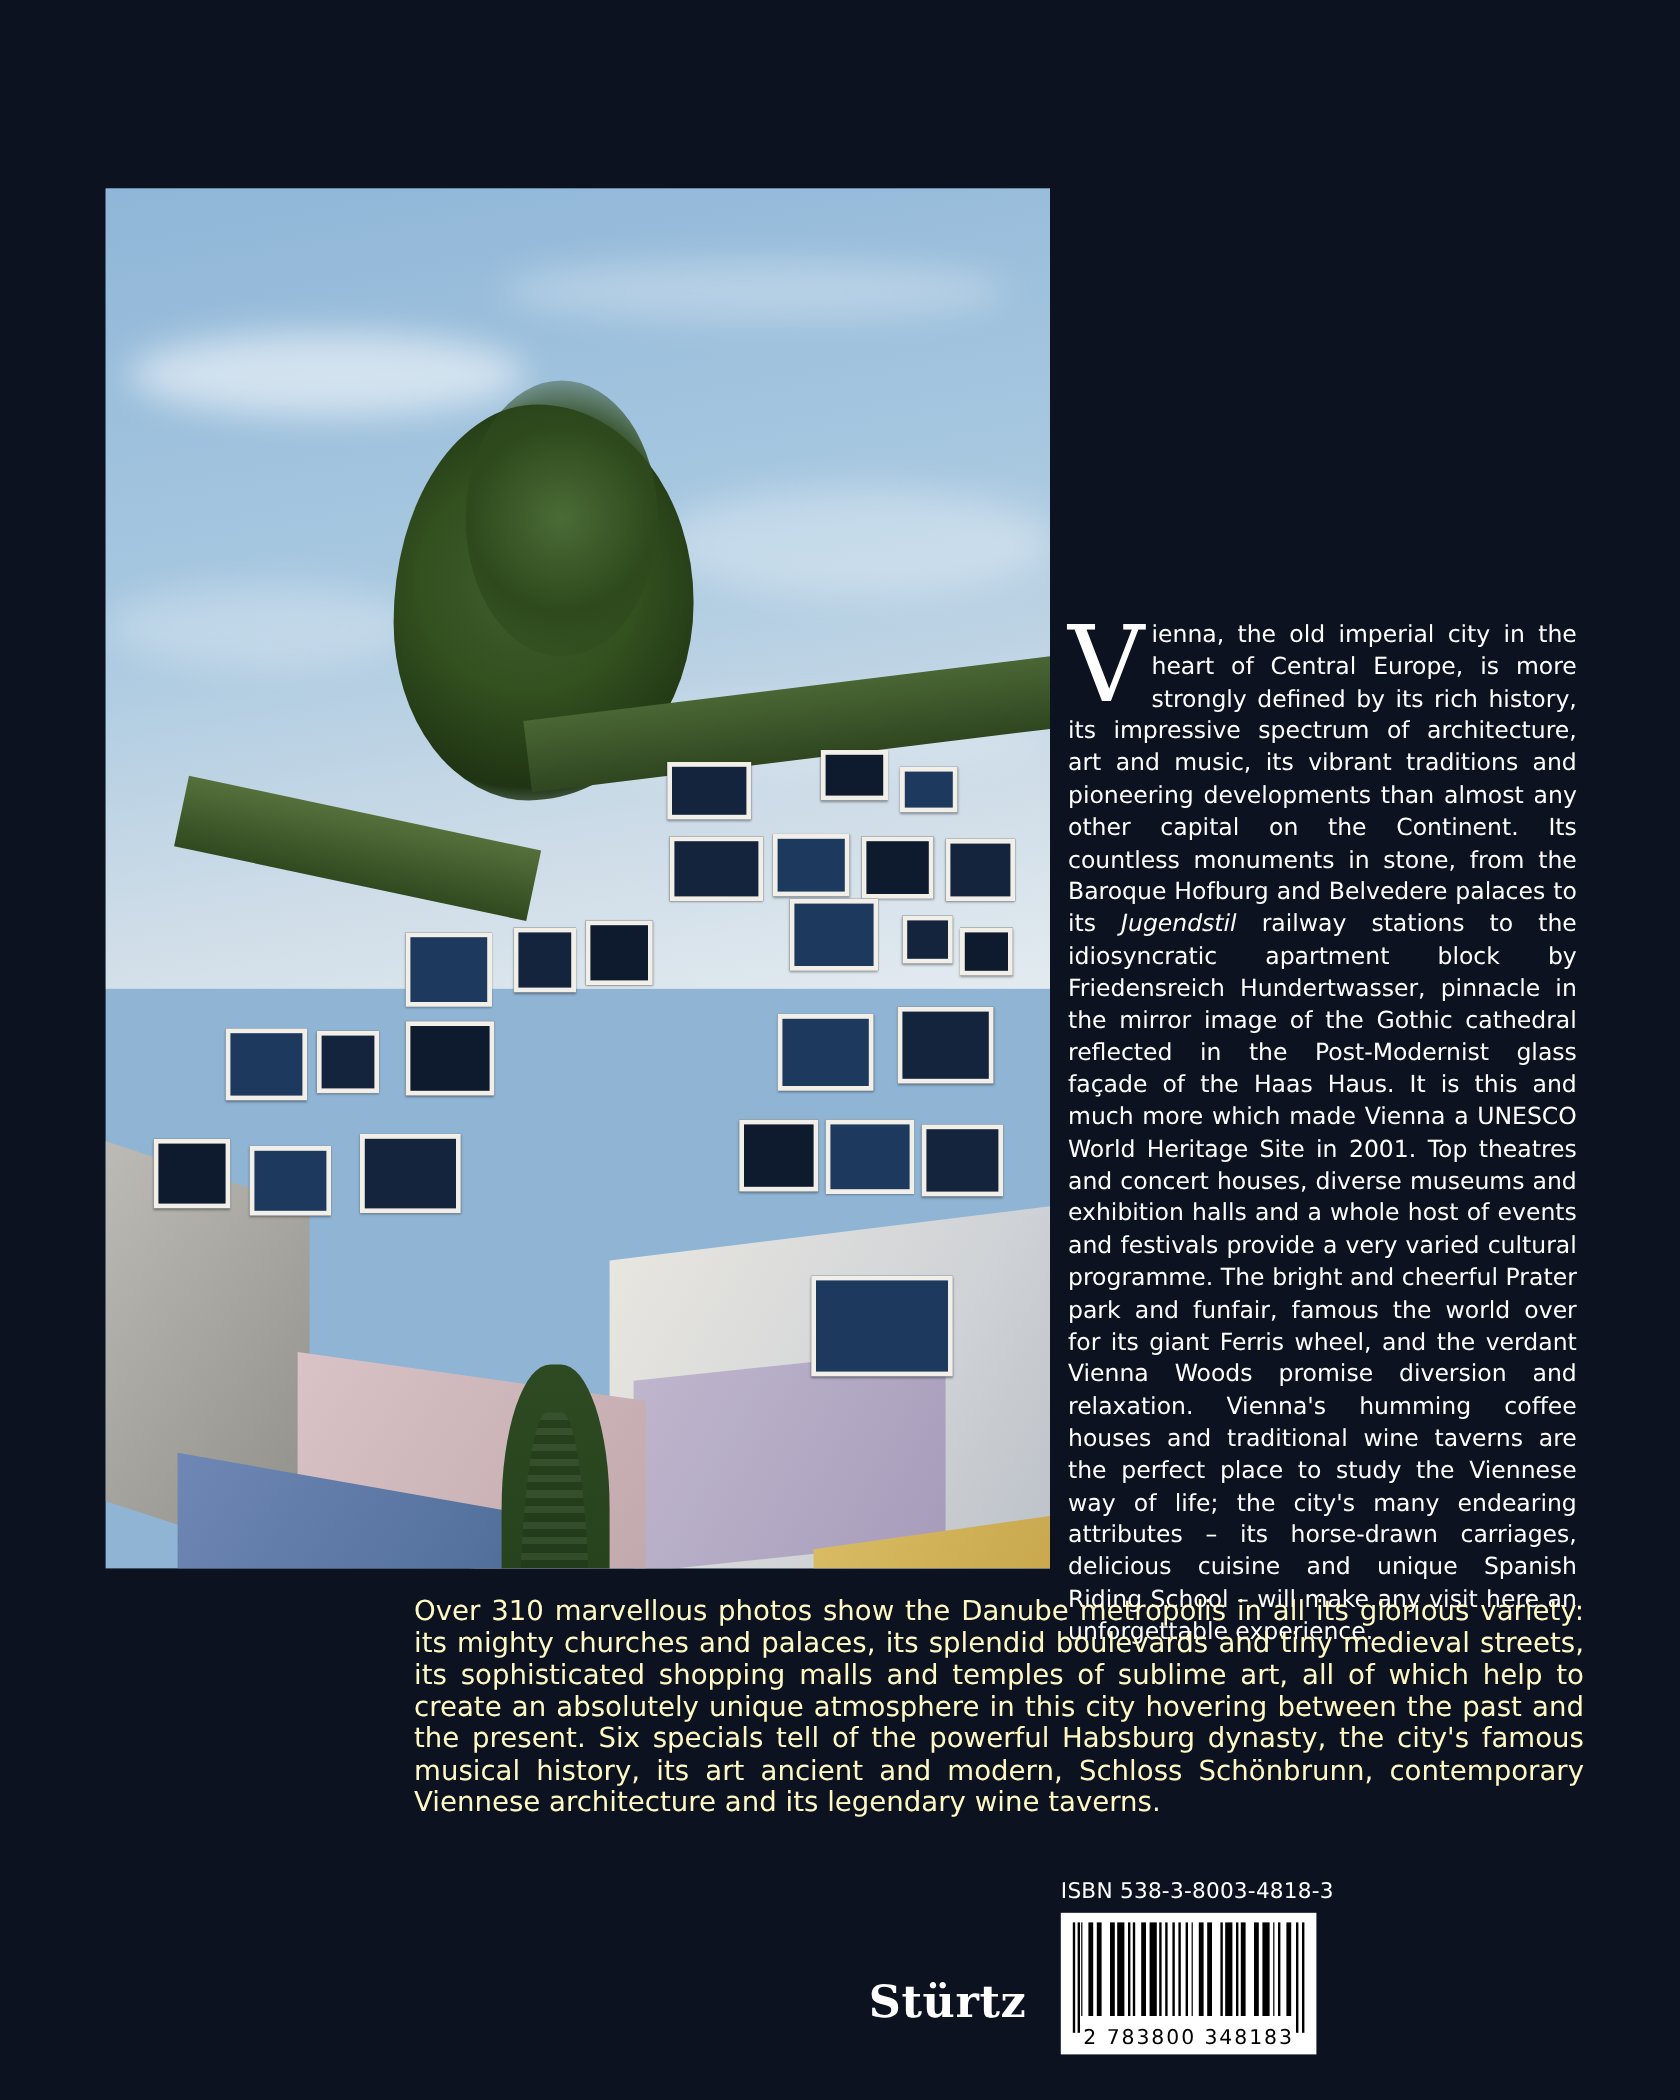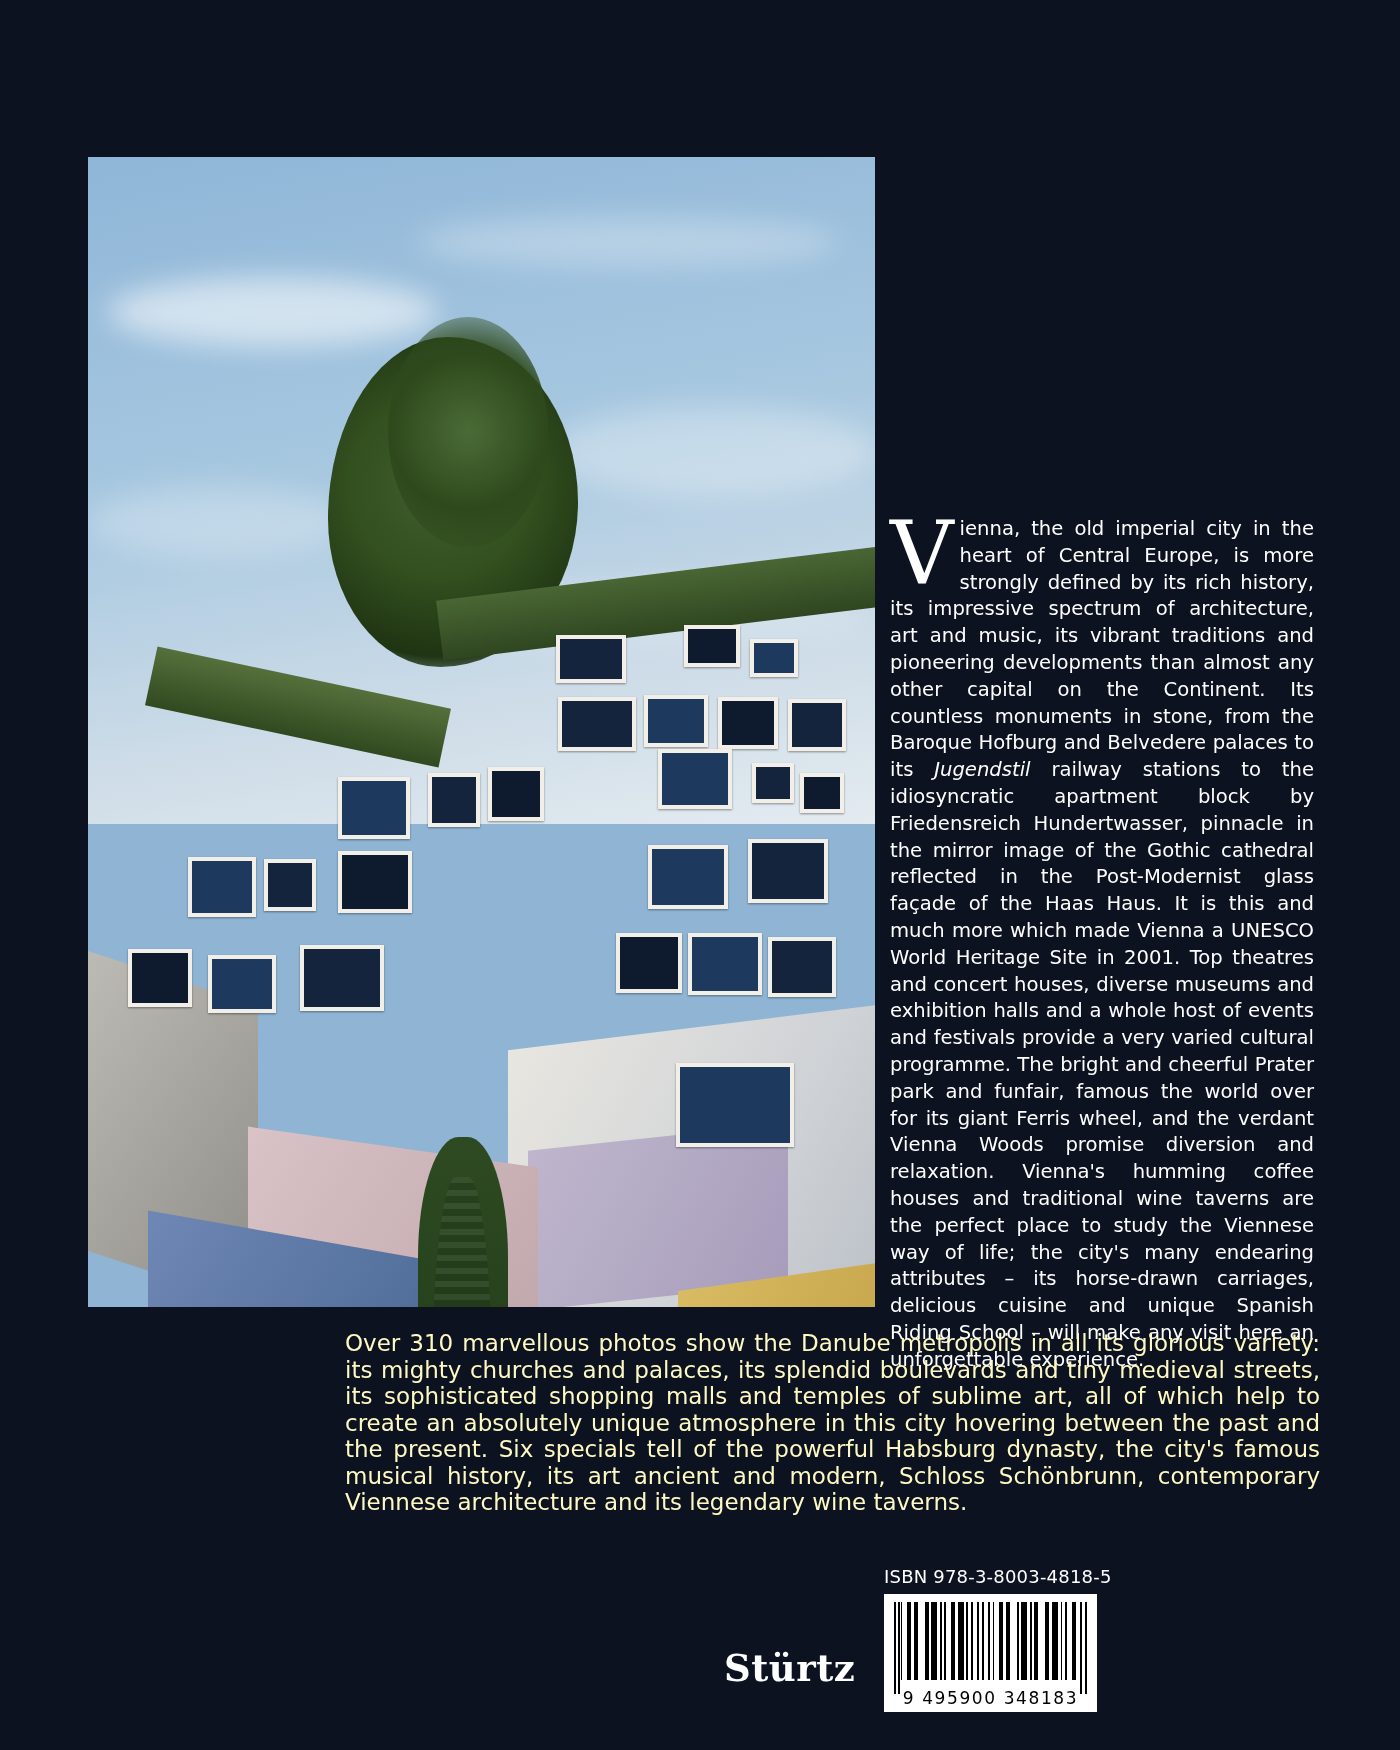--- a/index.html
+++ b/index.html
@@ -293,21 +293,21 @@
 
     </div>
   </div>
 
   <div class="intro">
     <span class="dropcap">V</span><span>ienna, the old imperial city in the heart of Central Europe, is more strongly defined by its rich history, its impressive spectrum of architecture, art and music, its vibrant traditions and pioneering developments than almost any other capital on the Continent. Its countless monuments in stone, from the Baroque Hofburg and Belvedere palaces to its </span><i>Jugendstil</i><span> railway stations to the idiosyncratic apartment block by Friedensreich Hundertwasser, pinnacle in the mirror image of the Gothic cathedral reflected in the Post-Modernist glass façade of the Haas Haus. It is this and much more which made Vienna a UNESCO World Heritage Site in 2001. Top theatres and concert houses, diverse museums and exhibition halls and a whole host of events and festivals provide a very varied cultural programme. The bright and cheerful Prater park and funfair, famous the world over for its giant Ferris wheel, and the verdant Vienna Woods promise diversion and relaxation. Vienna's humming coffee houses and traditional wine taverns are the perfect place to study the Viennese way of life; the city's many endearing attributes – its horse-drawn carriages, delicious cuisine and unique Spanish Riding School – will make any visit here an unforgettable experience.</span>
   </div>
 
   <div class="blurb">Over 310 marvellous photos show the Danube metropolis in all its glorious variety: its mighty churches and palaces, its splendid boulevards and tiny medieval streets, its sophisticated shopping malls and temples of sublime art, all of which help to create an absolutely unique atmosphere in this city hovering between the past and the present. Six specials tell of the powerful Habsburg dynasty, the city's famous musical history, its art ancient and modern, Schloss Schönbrunn, contemporary Viennese architecture and its legendary wine taverns.</div>
 
-  <div class="isbn-text">ISBN 978-3-8003-4818-5</div>
+  <div class="isbn-text">ISBN 538-3-8003-4818-3</div>
 
   <div class="barcode-box">
     <div class="bars" id="bars">
         <span class="tall" style="left: 0px; width: 1.79318px;"></span>
         <span class="tall" style="left: 4.38636px; width: 1.79318px;"></span>
         <span style="left: 6.57955px; width: 1.79318px;"></span>
         <span style="left: 13.1591px; width: 3.98636px;"></span>
         <span style="left: 19.7386px; width: 3.98636px;"></span>
         <span style="left: 30.7045px; width: 3.98636px;"></span>
         <span style="left: 37.2841px; width: 6.17955px;"></span>
@@ -328,18 +328,18 @@
         <span style="left: 135.977px; width: 1.79318px;"></span>
         <span style="left: 140.364px; width: 3.98636px;"></span>
         <span style="left: 151.33px; width: 3.98636px;"></span>
         <span style="left: 157.909px; width: 6.17955px;"></span>
         <span style="left: 166.682px; width: 1.79318px;"></span>
         <span style="left: 171.068px; width: 1.79318px;"></span>
         <span style="left: 177.648px; width: 3.98636px;"></span>
         <span class="tall" style="left: 186.42px; width: 1.79318px;"></span>
         <span class="tall" style="left: 190.807px; width: 1.79318px;"></span>
       </div>
-    <div class="barcode-digits">9 495900 348183</div>
+    <div class="barcode-digits">2 783800 348183</div>
   </div>
 
   <div class="publisher">Stürtz</div>
 
 </div>
 
 </body></html>

